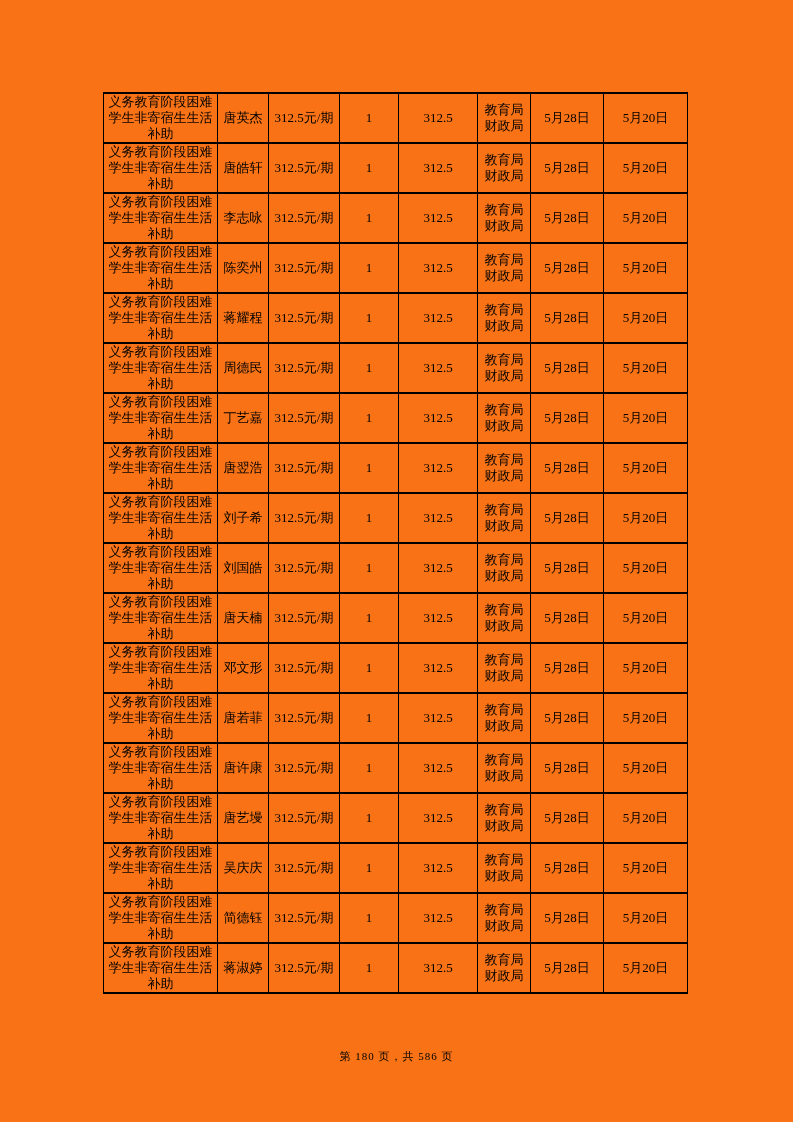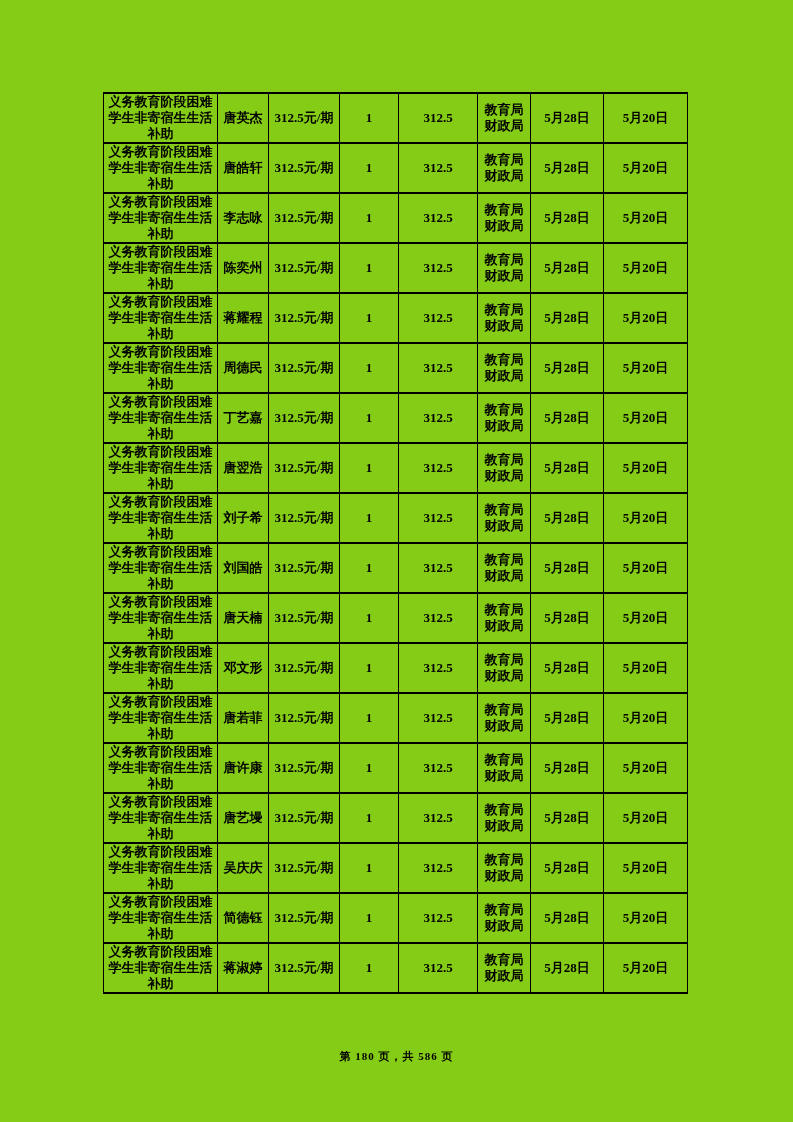--- a/index.html
+++ b/index.html
@@ -10,22 +10,21 @@
   body {
     width: 793px;
     height: 1122px;
     position: relative;
     font-family: "Liberation Serif", "DejaVu Serif", serif;
     color: #000000;
   }
   .page {
     position: absolute;
     inset: 0;
-    background: #84cc16;
-    font-weight: bold;
+    background: #f97316;
   }
   table.roster {
     position: absolute;
     left: 103px;
     top: 92px;
     width: 584px;
     border-collapse: collapse;
     table-layout: fixed;
     font-size: 13px;
     line-height: 16px;

